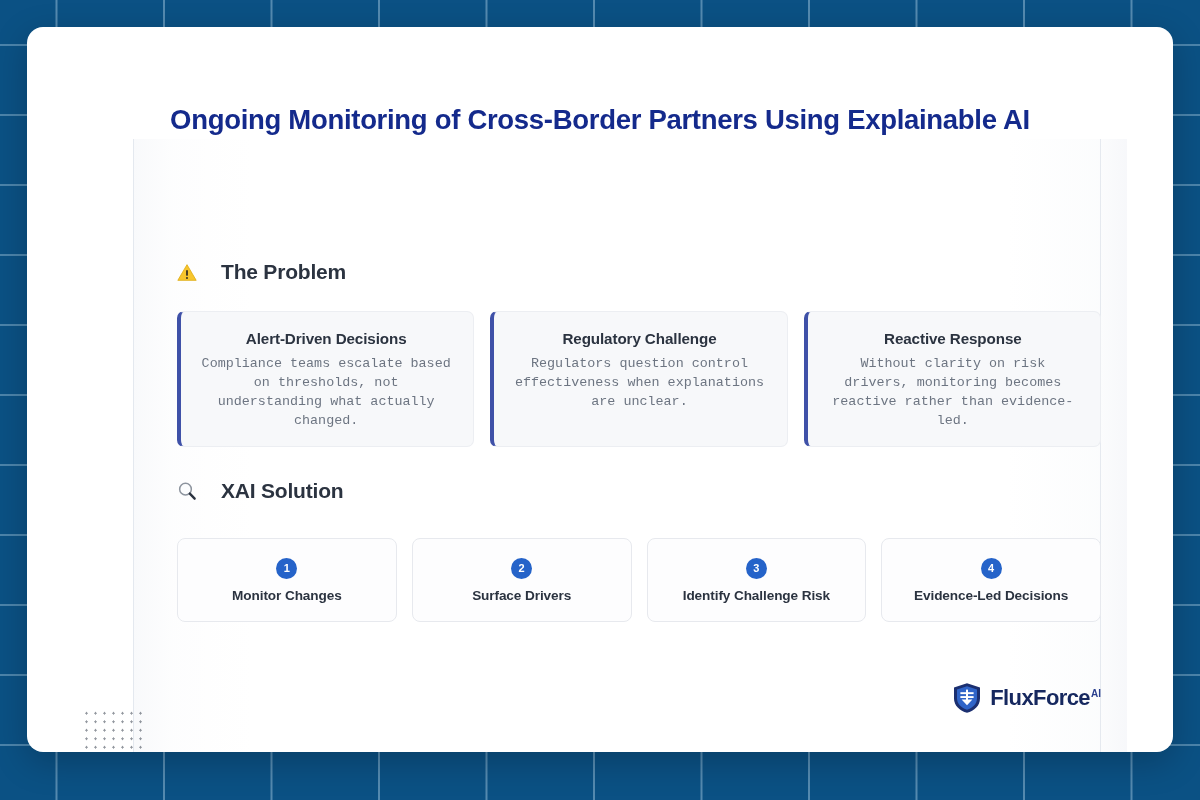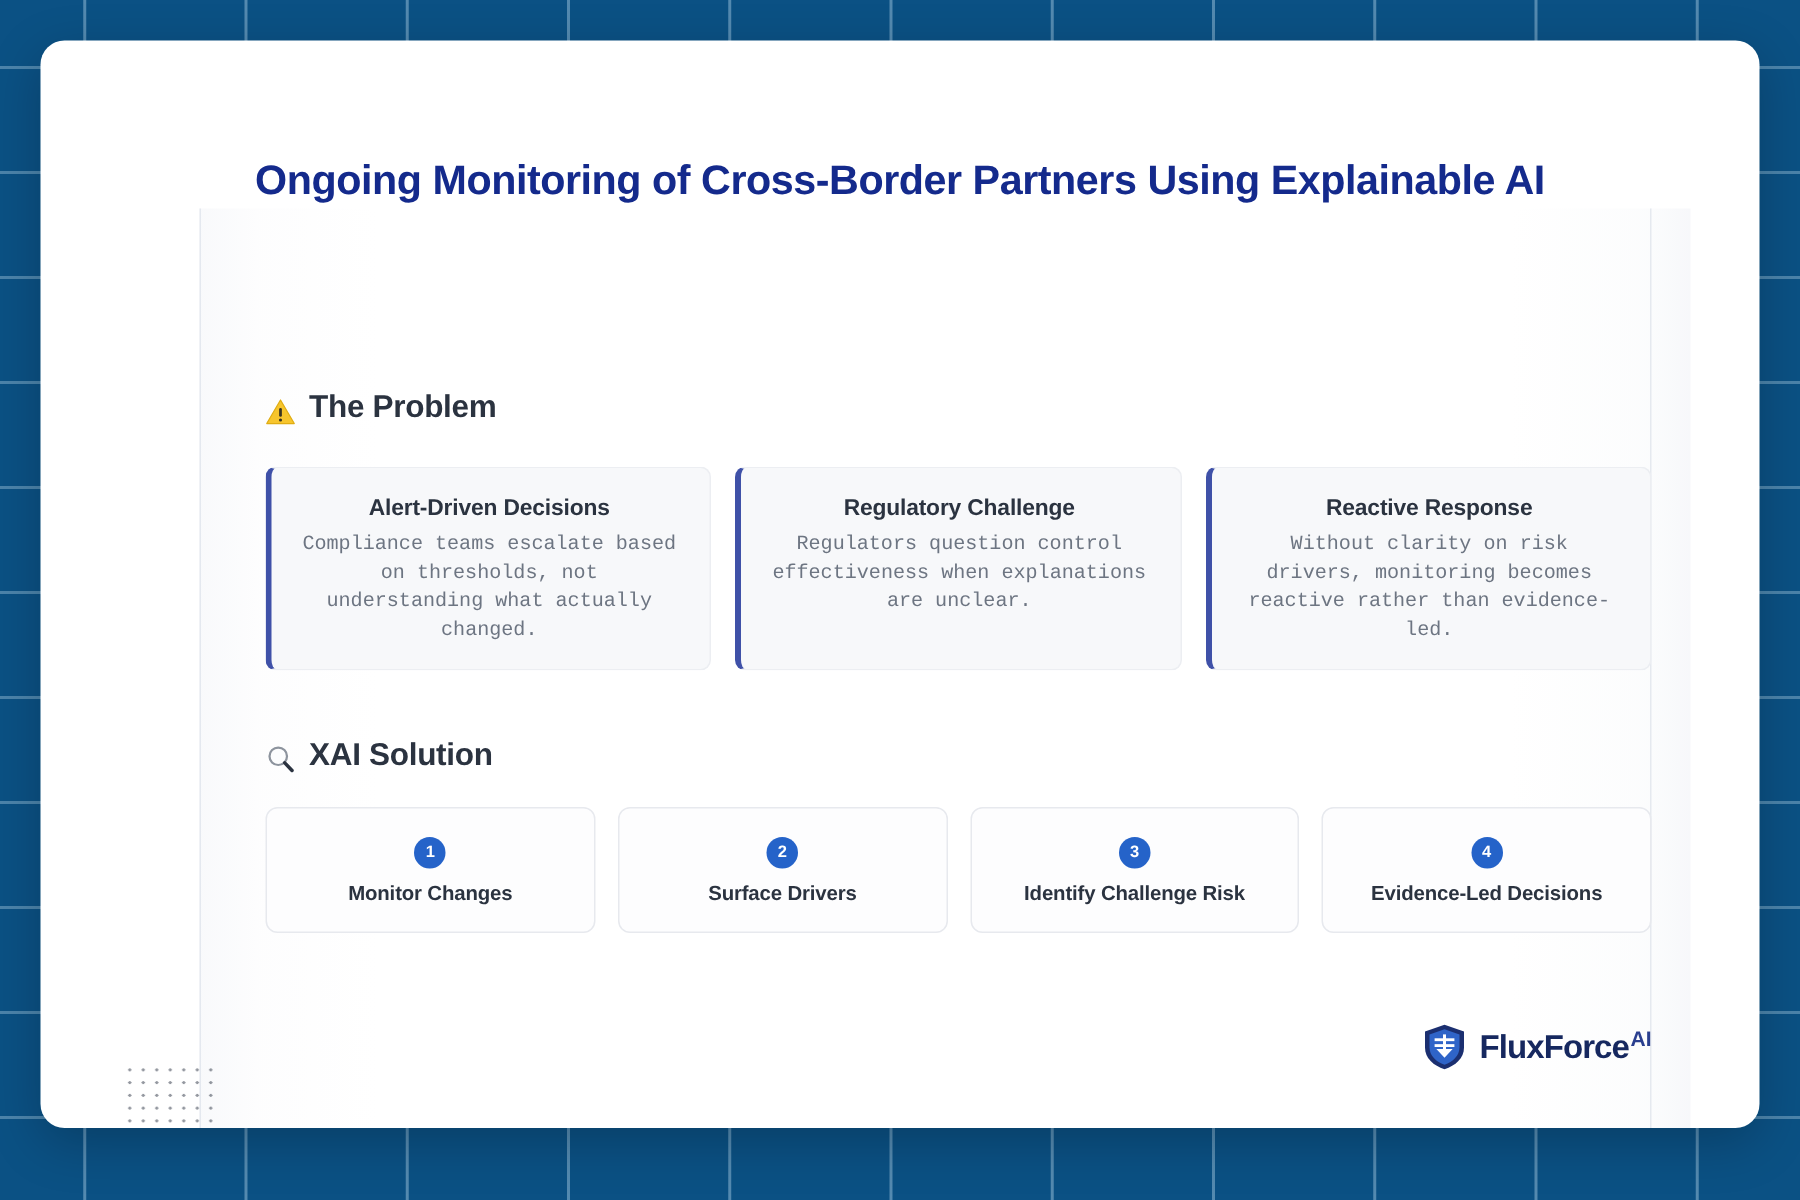--- a/index.html
+++ b/index.html
@@ -79,30 +79,30 @@
     font-weight: bold;
     color: #142a8c;
     letter-spacing: -0.3px;
     white-space: nowrap;
   }
 
   
   .section-head {
     position: absolute;
     display: flex;
-    align-items: flex-end;
-    gap: 9px;
+    align-items: center;
+    gap: 24px;
     font-size: 21px;
     font-weight: bold;
     color: #2b3340;
     letter-spacing: -0.2px;
   }
   .section-head .emoji { font-size: 19px; line-height: 1; }
   #problem-head { left: 150px; top: 233px; }
-  #solution-head { left: 150px; top: 465px; }
+  #solution-head { left: 150px; top: 452px; }
 
   
   .warn-ico { width: 20px; height: 19px; display:block; }
   
   .mag-ico { width: 20px; height: 20px; display:block; }
 
   
   .problem-row {
     position: absolute;
     left: 150px;
@@ -200,21 +200,21 @@
   }
   .logo-mark { width: 30px; height: 32px; display: block; }
   .logo-text {
     font-size: 22px;
     font-weight: bold;
     color: #16285f;
     letter-spacing: -0.6px;
     position: relative;
   }
   .logo-sup {
-    font-size: 14px;
+    font-size: 10px;
     font-weight: bold;
     color: #2a3f8f;
     vertical-align: super;
     margin-left: 1px;
     letter-spacing: 0;
   }
 </style>
 </head>
 <body>
 

